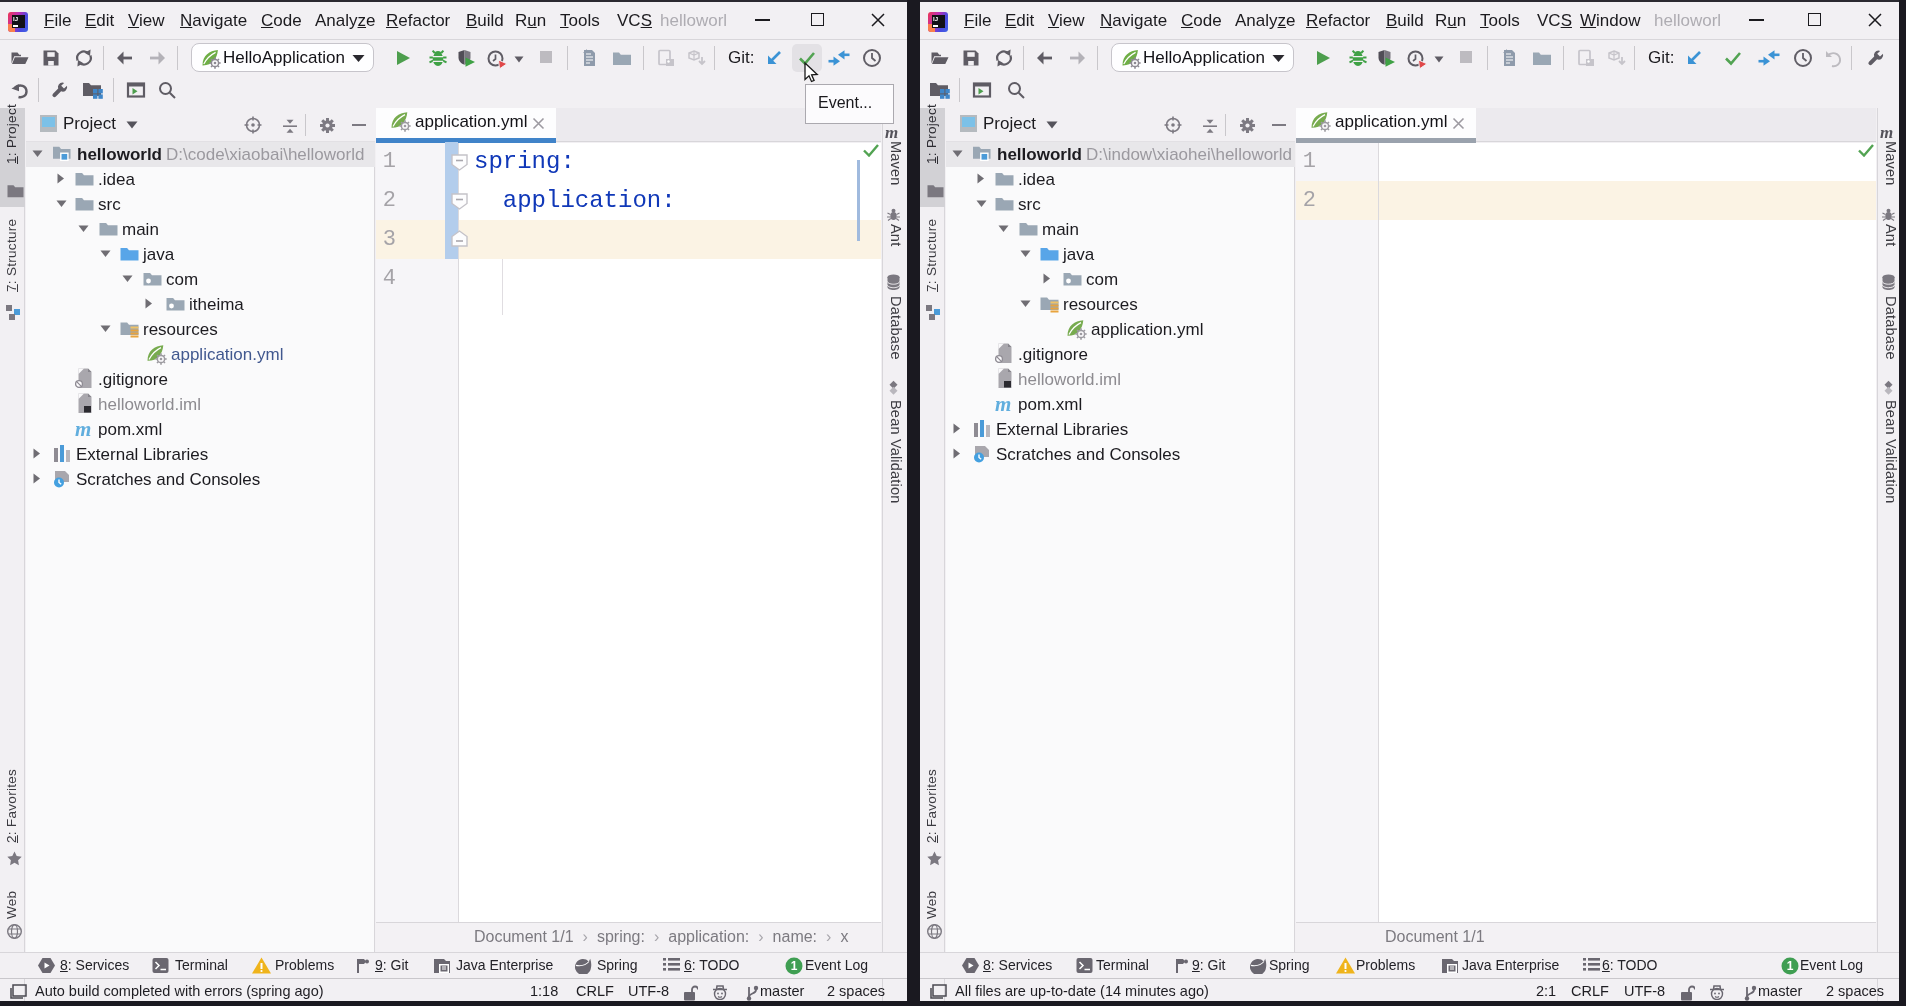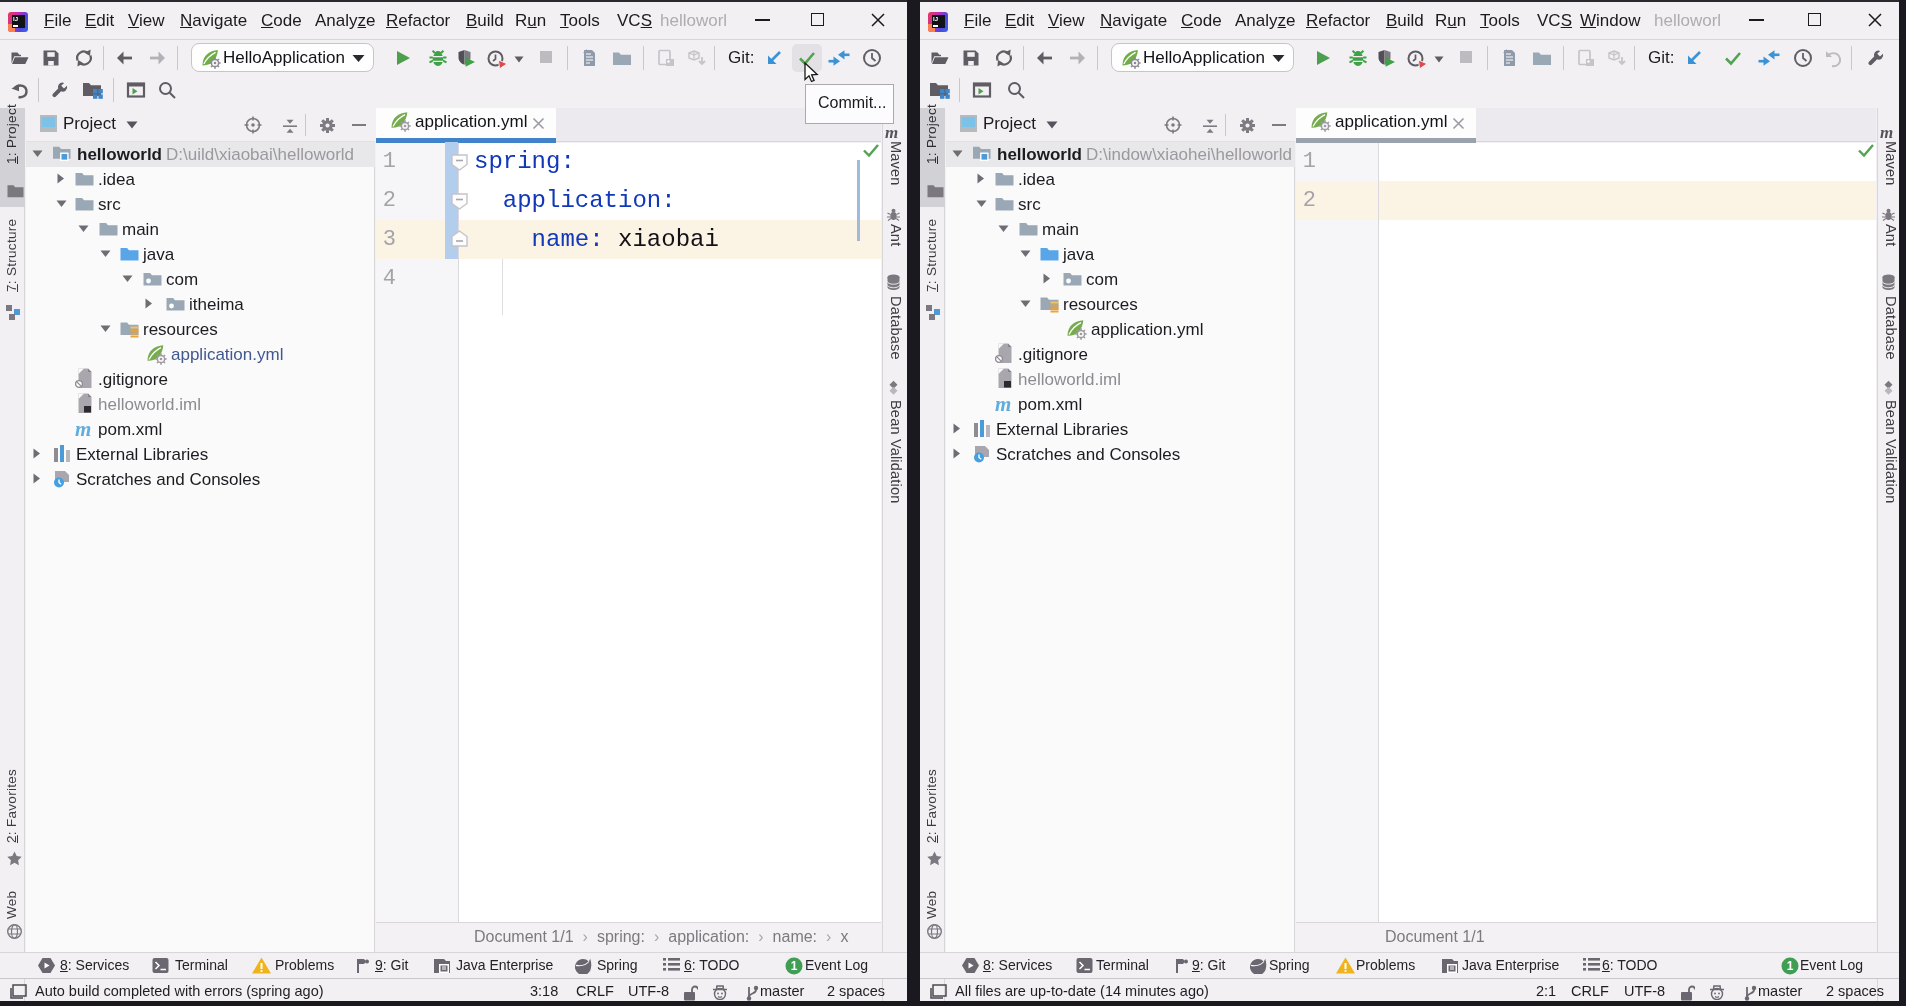--- a/index.html
+++ b/index.html
@@ -217,21 +217,21 @@
     <div style="position:absolute;left:26px;top:140px;width:349px;height:25px;background:#e8e7ea"></div>
     <svg style="position:absolute;left:32px;top:147px" width="11" height="9" viewBox="0 0 11 9">
       <path d="M0.5 1.5h10L5.5 8z" fill="#6f6d73"></path>
     </svg>
     <svg style="position:absolute;left:52px;top:142px" width="20" height="18" viewBox="0 0 20 19">
       <path d="M0.5 3h6.6l1.9 2.2h10V15.5H.5z" fill="#9aa7b4"></path>
       <rect x="8" y="9" width="9" height="9" fill="#fff"></rect>
       <rect x="9.5" y="10.5" width="6" height="6" fill="#4b9bd8"></rect>
     </svg>
     <div style="position:absolute;left:77px;top:143px;font-size:17px;color:#1c1b20;font-weight:bold;white-space:nowrap;">helloworld</div>
-    <div style="position:absolute;left:166px;top:143px;font-size:17px;color:#9b999f;font-weight:normal;white-space:nowrap;">D:\uild\xiaobai\helloworld</div>
+    <div style="position:absolute;left:166px;top:143px;font-size:17px;color:#9b999f;font-weight:normal;white-space:nowrap;">D:\code\xiaobai\helloworld</div>
     <svg style="position:absolute;left:56px;top:171px" width="9" height="11" viewBox="0 0 9 11">
       <path d="M1.5 0.5v10L8 5.5z" fill="#6f6d73"></path>
     </svg>
     <svg style="position:absolute;left:75px;top:168px" width="19" height="16" viewBox="0 0 19 15">
       <path d="M0.5 2.5h6.6l1.9 2.2h9.5V15H.5z" fill="#9aa7b4"></path>
     </svg>
     <div style="position:absolute;left:98px;top:168px;font-size:17px;color:#1c1b20;font-weight:normal;white-space:nowrap;">.idea</div>
     <svg style="position:absolute;left:56px;top:197px" width="11" height="9" viewBox="0 0 11 9">
       <path d="M0.5 1.5h10L5.5 8z" fill="#6f6d73"></path>
     </svg>
@@ -361,21 +361,20 @@
     <svg style="position:absolute;left:451px;top:191px" width="17" height="17" viewBox="0 0 17 17">
       <path d="M1 1h15v9.5L8.5 16 1 10.5z" fill="#fdfdfe" stroke="#c4c2c8" stroke-width="1.4"></path>
       <path d="M5 6.5h7" stroke="#a9a7ad" stroke-width="1.6"></path>
     </svg>
     <svg style="position:absolute;left:451px;top:228px" width="17" height="17" viewBox="0 0 17 17">
       <path d="M1 16V6.5L8.5 1 16 6.5V16z" fill="#fdfdfe" stroke="#c4c2c8" stroke-width="1.4"></path>
       <path d="M5 11h7" stroke="#a9a7ad" stroke-width="1.6"></path>
     </svg>
     <div style="position:absolute;left:474px;top:140px;height:39px;font:24px &quot;Liberation Mono&quot;,monospace;line-height:39px;white-space:pre;color:#1038b8">spring:</div>
     <div style="position:absolute;left:474px;top:179px;height:39px;font:24px &quot;Liberation Mono&quot;,monospace;line-height:39px;white-space:pre;color:#1038b8">&nbsp;&nbsp;application:</div>
-    <div style="position:absolute;left:474px;top:218px;height:39px;font:24px &quot;Liberation Mono&quot;,monospace;line-height:39px;white-space:pre;color:#1038b8">&nbsp;&nbsp;&nbsp;&nbsp;name:<span style="color:#121216">&nbsp;xiaobai</span></div>
     <div style="position:absolute;left:502px;top:257px;width:1px;height:56px;background:#e0dde1"></div>
     <svg style="position:absolute;left:863px;top:141px" width="16" height="14" viewBox="0 0 16 14">
       <path d="M1 7.5 6 12.5 15 2" fill="none" stroke="#52a352" stroke-width="2.4"></path>
     </svg>
     <div style="position:absolute;left:857px;top:158px;width:3px;height:81px;background:#a0bade"></div>
     <div style="position:absolute;left:376px;top:920px;width:505px;height:30px;background:#f3f1f4;border-top:1px solid #d8d6da"></div>
     <div style="position:absolute;left:474px;top:926px;font-size:16px;color:#7c7a80;white-space:nowrap"><span>Document 1/1</span><span style="color:#a8a6ac;padding:0 9px">›</span><span>spring:</span><span style="color:#a8a6ac;padding:0 9px">›</span><span>application:</span><span style="color:#a8a6ac;padding:0 9px">›</span><span>name:</span><span style="color:#a8a6ac;padding:0 9px">›</span><span>x</span></div>
     <div style="position:absolute;left:882px;top:106px;width:25px;height:895px;background:#f2f0f3;border-left:1px solid #d8d6da"></div>
     <div style="position:absolute;left:885px;top:121px;width:20px;height:20px;font:italic bold 17px &quot;Liberation Serif&quot;,serif;color:#55535b">m</div>
     <div style="position:absolute;left:903.5px;top:139px;transform:rotate(90deg);transform-origin:0 0;font-size:14.5px;color:#3c3b41;letter-spacing:0.2px;white-space:nowrap;">Maven</div>
@@ -447,21 +446,21 @@
     <svg style="position:absolute;left:785px;top:955px" width="18" height="18" viewBox="0 0 18 18">
       <circle cx="9" cy="9" r="8.5" fill="#3f9e52"></circle>
       <text x="9" y="13.2" font-family="Liberation Sans" font-size="12" font-weight="bold" fill="#fff" text-anchor="middle">1</text>
     </svg>
     <div style="position:absolute;left:805px;top:955px;font-size:14px;color:#232228;font-weight:normal;white-space:nowrap;">Event Log</div>
     <svg style="position:absolute;left:8px;top:982px" width="19" height="16" viewBox="0 0 19 16">
       <rect x="5" y="1" width="13" height="11" fill="none" stroke="#4a4850" stroke-width="1.5"></rect>
       <path d="M3 4v10h12" fill="none" stroke="#4a4850" stroke-width="1.5"></path>
     </svg>
     <div style="position:absolute;left:35px;top:981px;font-size:14.5px;color:#1e1d22;font-weight:normal;white-space:nowrap;">Auto build completed with errors (spring ago)</div>
-    <div style="position:absolute;left:530px;top:981px;font-size:14.5px;color:#1e1d22;font-weight:normal;white-space:nowrap;">3:18</div>
+    <div style="position:absolute;left:530px;top:981px;font-size:14.5px;color:#1e1d22;font-weight:normal;white-space:nowrap;">1:18</div>
     <div style="position:absolute;left:576px;top:981px;font-size:14.5px;color:#1e1d22;font-weight:normal;white-space:nowrap;">CRLF</div>
     <div style="position:absolute;left:628px;top:981px;font-size:14.5px;color:#1e1d22;font-weight:normal;white-space:nowrap;">UTF-8</div>
     <svg style="position:absolute;left:683px;top:983px" width="15" height="16" viewBox="0 0 15 16">
       <rect x="1" y="7" width="11" height="8.5" rx="1" fill="#6a6770"></rect>
       <path d="M9 7V4.5A3 3 0 0 1 15 4.5" fill="none" stroke="#6a6770" stroke-width="1.8"></path>
     </svg>
     <svg style="position:absolute;left:712px;top:983px" width="16" height="15" viewBox="0 0 16 15">
       <circle cx="8" cy="9" r="5.5" fill="none" stroke="#6a6770" stroke-width="1.4"></circle>
       <path d="M1 4.5h14M4.5 4.5 5 1h6l.5 3.5" fill="none" stroke="#6a6770" stroke-width="1.6"></path>
       <circle cx="6" cy="8.5" r="0.9" fill="#6a6770"></circle>
@@ -920,15 +919,15 @@
     <svg style="position:absolute;left:824px;top:982px" width="13" height="17" viewBox="0 0 13 17">
       <path d="M3 3v11" stroke="#6a6770" stroke-width="1.8"></path>
       <circle cx="3" cy="14.5" r="2.2" fill="#6a6770"></circle>
       <circle cx="10" cy="4" r="2.2" fill="#6a6770"></circle>
       <path d="M10 6c0 4-7 3-7 7" stroke="#6a6770" stroke-width="1.8" fill="none"></path>
     </svg>
     <div style="position:absolute;left:838px;top:981px;font-size:14.5px;color:#1e1d22;font-weight:normal;white-space:nowrap;">master</div>
     <div style="position:absolute;left:906px;top:981px;font-size:14.5px;color:#1e1d22;font-weight:normal;white-space:nowrap;">2 spaces</div>
   </div>
 <div style="position:absolute;left:805px;top:84px;width:89px;height:40px;background:#fcfbfd;border:1px solid #aba9af;z-index:50"></div>
-<div style="position:absolute;left:818px;top:94px;font-size:16px;color:#1a191d;z-index:51;font-family:'Liberation Sans',sans-serif">Commit...</div>
+<div style="position:absolute;left:818px;top:94px;font-size:16px;color:#1a191d;z-index:51;font-family:'Liberation Sans',sans-serif">Event...</div>
 <svg style="position:absolute;left:804px;top:62px;z-index:60" width="17" height="24" viewBox="0 0 17 24">
     <path d="M1 1v16.5l4-3.7 2.5 5.7 2.6-1.1-2.5-5.6 5.6-.3z" fill="#fff" stroke="#1a1a1a" stroke-width="1.3"></path>
   </svg>
 </body></html>

